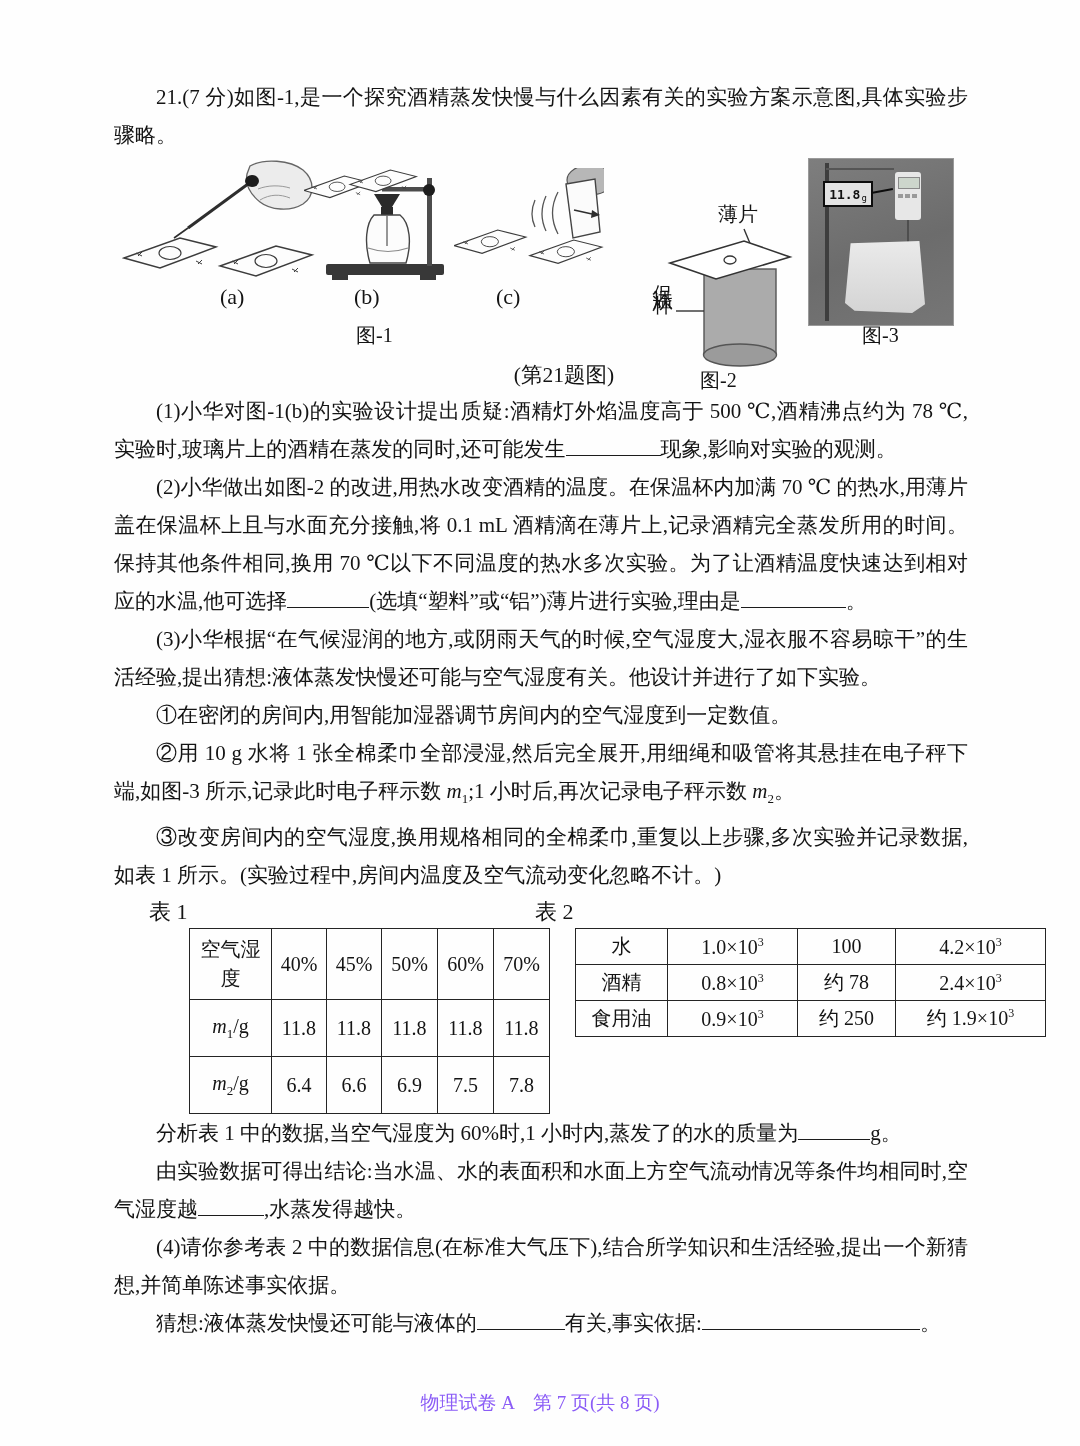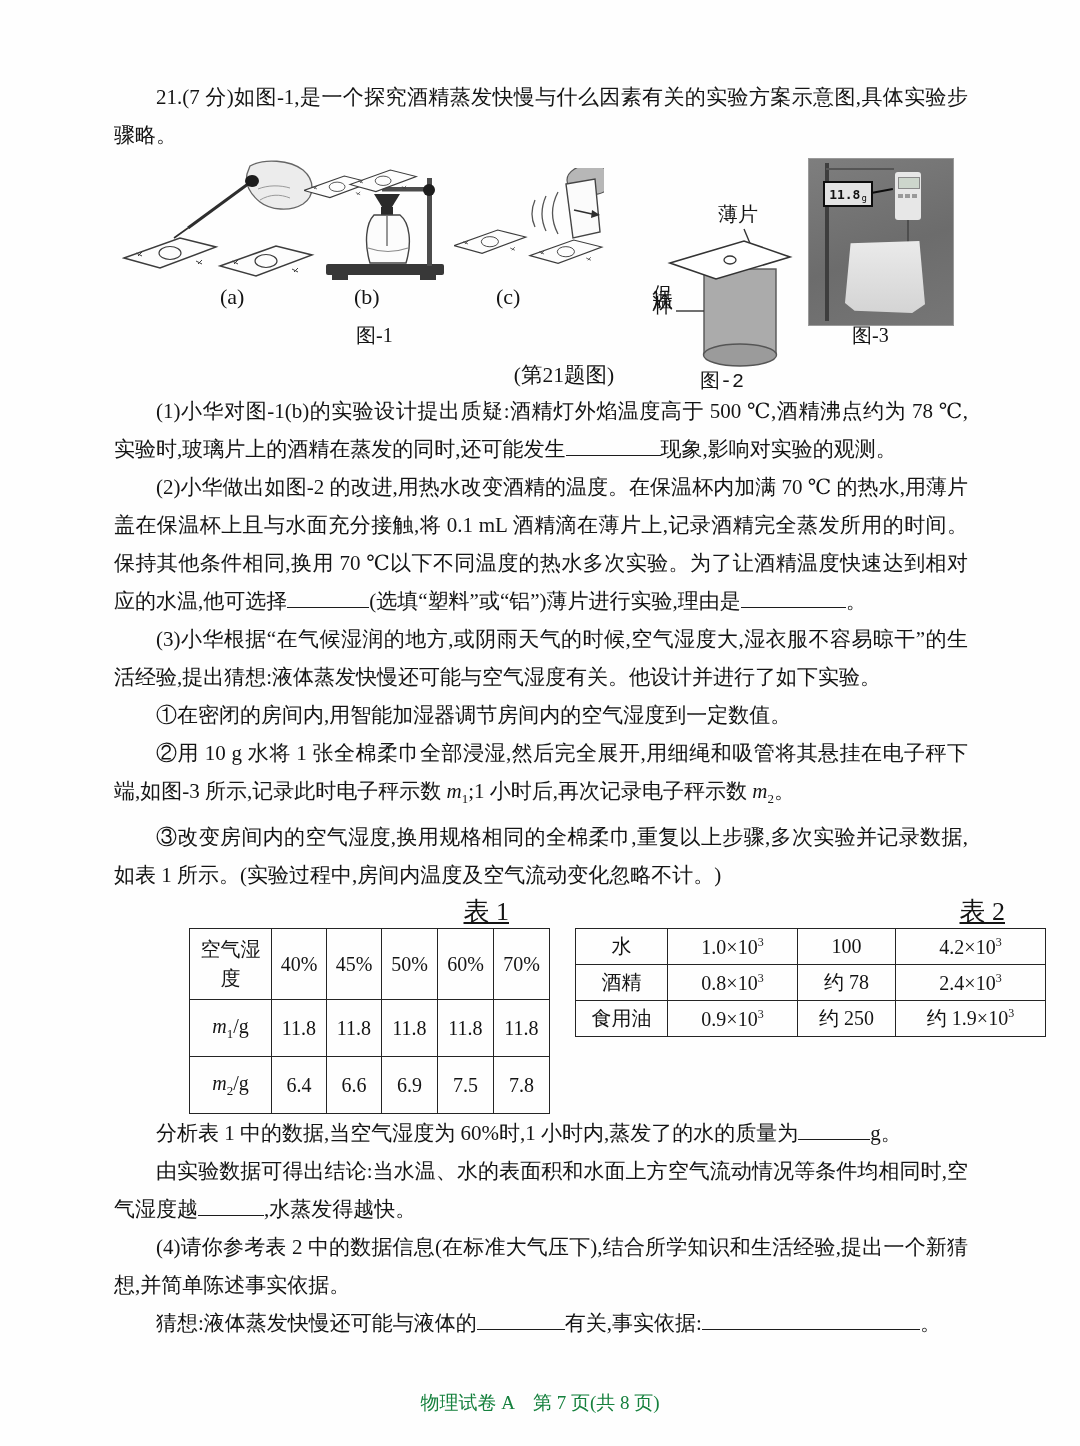--- a/index.html
+++ b/index.html
@@ -20,21 +20,21 @@
   .figlabel { position:absolute; top:126px; font-size:22px; }
   .figcap   { position:absolute; top:164px; font-size:20px; }
 
   .fig2 { position:absolute; left:530px; top:0; width:168px; height:200px;margin-top:45px; }
   .fig2-sheet-label { position:absolute; left:74px; top:-2px; font-size:20px; }
   .fig2-cup-label {
     position:absolute; left:6px; top:66px; font-size:20px;
     writing-mode:vertical-rl; text-orientation:upright; letter-spacing:5px;
   }
   .fig2 svg { position:absolute; left:0; top:24px; }
-  .fig2 .figcap { left:56px;font-family:Liberation Mono, monospace; }
+  .fig2 .figcap { left:56px; }
 
   .fig3 { position:absolute; left:692px; top:0; width:152px; height:200px; }
   .photo {
     position:absolute; left:2px; top:0; width:146px; height:168px;
     background:linear-gradient(160deg,#7e7e7e,#6c6c6c 55%,#767676);
     border:1px solid #9a9a9a; box-sizing:border-box;
   }
   .photo-rod  { position:absolute; left:16px; top:4px; width:4px; height:158px; background:#3e3e3e; }
   .photo-arm  { position:absolute; left:17px; top:9px; width:68px; height:2px; background:#555; }
   .photo-scale{ position:absolute; left:86px; top:13px; width:26px; height:48px; background:#e7e7e7; border-radius:3px; }
@@ -47,38 +47,38 @@
     font-family:"DejaVu Sans Mono",monospace; font-weight:bold; font-size:13px; color:#101010;
   }
   .photo-callout .unit { font-size:9px; font-weight:normal; margin-left:1px; align-self:flex-end; padding-bottom:2px; }
   .photo-pointer { position:absolute; left:62px; top:31px; width:22px; height:2px; background:#0d0d0d; transform:rotate(-10deg); }
   .photo-hook { position:absolute; left:98px; top:61px; width:2px; height:22px; background:#4e4e4e; }
   .photo-towel {
     position:absolute; left:36px; top:82px; width:80px; height:72px;
     background:linear-gradient(#eaeaea,#d4d4d4);
     clip-path:polygon(7% 3%, 93% 0%, 100% 88%, 84% 100%, 12% 97%, 0% 86%);
   }
-  .fig3 .figcap { left:46px; }
+  .fig3 .figcap { left:56px; }
 
   .group-caption { height:34px; line-height:34px; text-align:center; font-size:21.5px; padding-left:46px; }
 
   
   .tables-row { display:flex; margin-left:35px; width:856px; gap:26px; margin-top:4px; }
-  .tbl-title { text-align:right; font-size:26px; height:30px; line-height:28px;text-decoration:underline; }
+  .tbl-title { text-align:left; font-size:22px; height:30px; line-height:28px; }
   table { border-collapse:collapse; width:100%; font-size:20px; table-layout:fixed;margin-left:40px; }
   table, td { border:1.6px solid #242424; }
   td { text-align:center; padding:0 2px; }
   .t1 { width:360px; flex:0 0 auto; }
   .t2 { width:470px; flex:0 0 auto; }
   .t1 td.hd { height:70px; line-height:1.45; }
   .t1 td.r  { height:56px; }
   .t2 td.hd { height:82px; line-height:1.5; }
   .t2 td.r  { height:35px; }
 
-  .footer { position:absolute; left:0; top:1390px; width:100%; text-align:center; font-size:19px; color:#15803d; }
+  .footer { position:absolute; left:0; top:1390px; width:100%; text-align:center; font-size:19px; color:#8b5cf6; }
 </style>
 </head>
 <body>
 
 <div class="page">
   <div class="content">
 
     <p class="para"><span>21.(7 分)如图-1,是一个探究酒精蒸发快慢与什么因素有关的实验方案示意图,具体实验步骤略。</span></p>
 
     <div class="figures">

